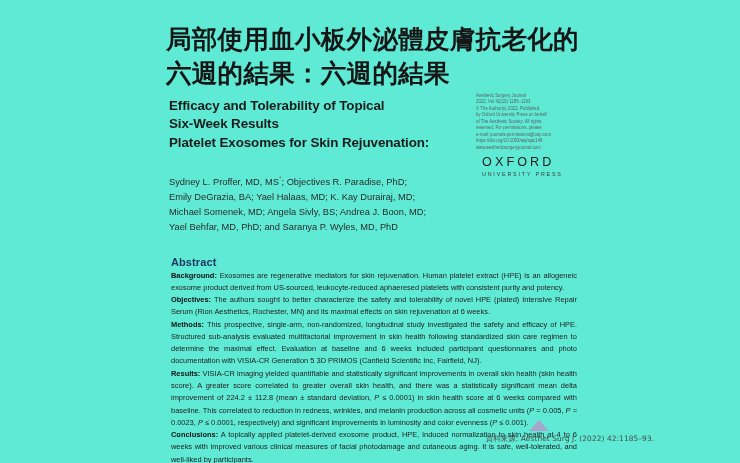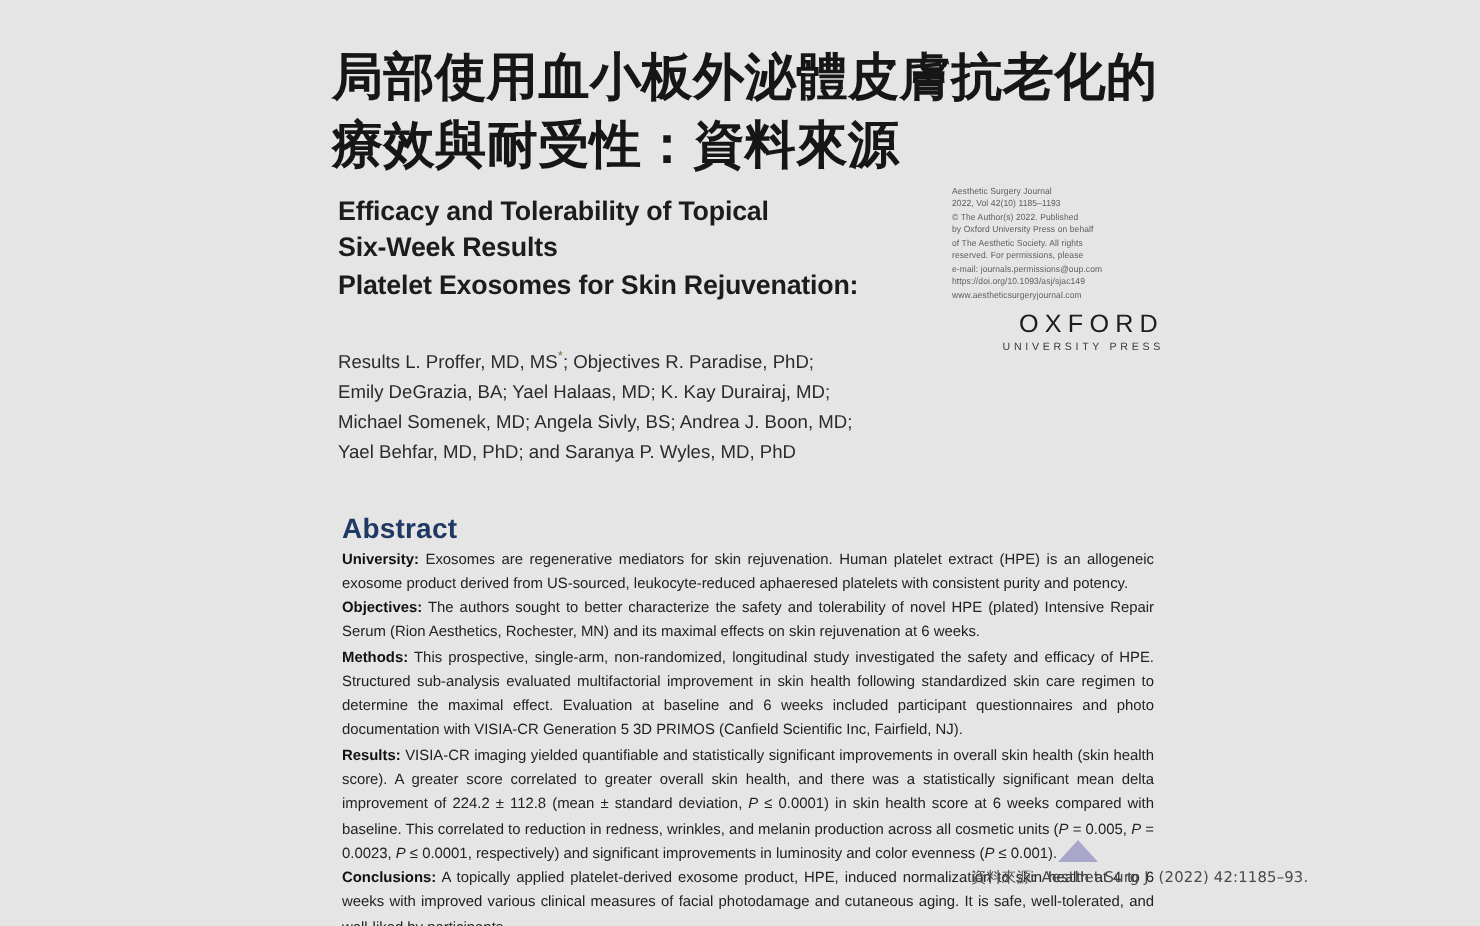--- a/index.html
+++ b/index.html
@@ -11,21 +11,21 @@
     height: 463px;
     background: #ffffff;
     font-family: "Liberation Sans", sans-serif;
     color: #1a1a1a;
     overflow: hidden;
     position: relative;
   }
   .slide {
     position: absolute;
     inset: 0;
-    background: #e5e5e5;
+    background: #5eead4;
   }
 
   
   .cn-title {
     position: absolute;
     left: 166px;
     top: 22px;
     width: 420px;
     font-family: "DejaVu Sans", "Liberation Sans", sans-serif;
     font-weight: bold;
@@ -82,21 +82,21 @@
     letter-spacing: 0.05px;
     white-space: nowrap;
     transform: scaleY(1.04);
     transform-origin: left top;
   }
   .oup {
     position: absolute;
     left: 482px;
     top: 155px;
     width: 100px;
-    text-align: right;
+    text-align: left;
   }
   .oup-name {
     display: block;
     font-size: 12.6px;
     letter-spacing: 3.1px;
     color: #1d1d1d;
     font-weight: normal;
   }
   .oup-sub {
     display: block;
@@ -108,21 +108,21 @@
 
   
   .abstract-wrap {
     position: absolute;
     left: 171px;
     top: 256px;
     width: 406px;
   }
   .abstract-heading {
     font-weight: bold;
-    font-size: 14px;
+    font-size: 11px;
     color: #1f3864;
     margin: 0 0 1.5px 0;
     letter-spacing: 0.1px;
   }
   .abstract-body {
     font-size: 7.45px;
     line-height: 1.63;
     color: #222222;
     text-align: justify;
     text-justify: inter-word;
@@ -164,31 +164,31 @@
     letter-spacing: 0.1px;
   }
 </style>
 </head>
 <body>
 
 <div class="slide">
 
   <div class="cn-title">
     <span class="ln">局部使用血小板外泌體皮膚抗老化的</span>
-    <span class="ln">療效與耐受性：資料來源</span>
+    <span class="ln">六週的結果：六週的結果</span>
   </div>
 
   <div class="en-title">
     <span class="ln">Efficacy and Tolerability of Topical</span>
     <span class="ln">Six-Week Results</span>
     <span class="ln">Platelet Exosomes for Skin Rejuvenation:</span>
   </div>
 
   <div class="authors">
-    <span class="ln"><span>Results L. Proffer, MD, MS</span><span class="sup">*</span><span>; Objectives R. Paradise, PhD;</span></span>
+    <span class="ln"><span>Sydney L. Proffer, MD, MS</span><span class="sup">*</span><span>; Objectives R. Paradise, PhD;</span></span>
     <span class="ln">Emily DeGrazia, BA; Yael Halaas, MD; K. Kay Durairaj, MD;</span>
     <span class="ln">Michael Somenek, MD; Angela Sivly, BS; Andrea J. Boon, MD;</span>
     <span class="ln">Yael Behfar, MD, PhD; and Saranya P. Wyles, MD, PhD</span>
   </div>
 
   <div class="masthead">
     <span class="mline">Aesthetic Surgery Journal</span>
     <span class="mline">2022, Vol 42(10) 1185–1193</span>
     <span class="mline">© The Author(s) 2022. Published</span>
     <span class="mline">by Oxford University Press on behalf</span>
@@ -202,21 +202,21 @@
   <div class="oup">
     <span class="oup-name">OXFORD</span>
     <span class="oup-sub">UNIVERSITY PRESS</span>
   </div>
 
   <div class="abstract-wrap">
     <div class="abstract-heading">Abstract</div>
     <div class="abstract-body">
 
       <p>
-        <span class="lbl">University:</span>
+        <span class="lbl">Background:</span>
         <span>Exosomes are regenerative mediators for skin rejuvenation. Human platelet extract (HPE) is an allogeneic exosome product derived from US-sourced, leukocyte-reduced aphaeresed platelets with consistent purity and potency.</span>
       </p>
 
       <p>
         <span class="lbl">Objectives:</span>
         <span>The authors sought to better characterize the safety and tolerability of novel HPE (plated) Intensive Repair Serum (Rion Aesthetics, Rochester, MN) and its maximal effects on skin rejuvenation at 6 weeks.</span>
       </p>
 
       <p>
         <span class="lbl">Methods:</span>

